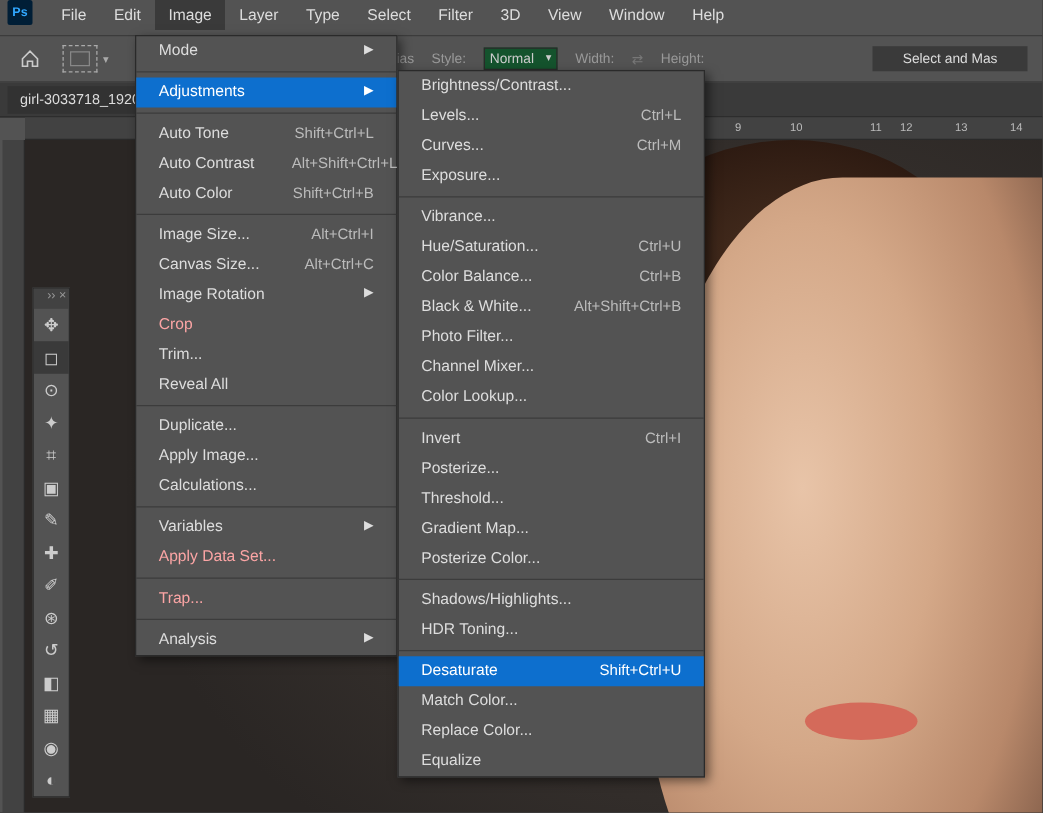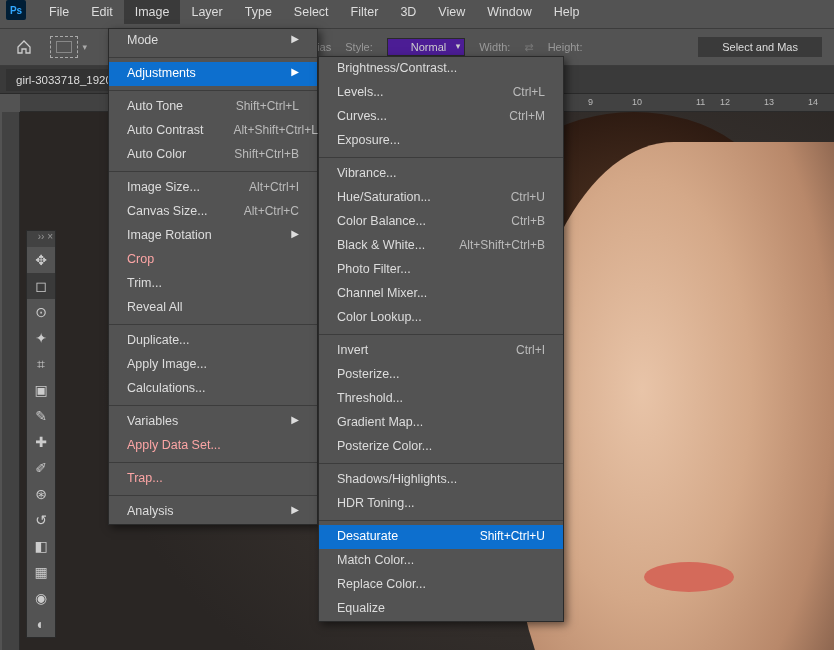--- a/index.html
+++ b/index.html
@@ -7,21 +7,21 @@
 .menubar{height:28px;background:#535353;display:flex;align-items:flex-start;padding:0 6px}
 .menubar .ps-icon{width:20px;height:20px;background:#001e36;color:#31a8ff;font-size:10px;font-weight:bold;display:flex;align-items:center;justify-content:center;border-radius:2px;margin-right:12px}
 .menubar .mi{color:#ddd;font-size:12.5px;padding:5px 11px;cursor:default}
 .menubar .mi.open{background:#3a3a3a}
 .optbar{height:38px;background:#535353;display:flex;align-items:center;border-top:1px solid #3c3c3c;border-bottom:1px solid #3c3c3c;padding:0 12px;gap:14px;color:#aaa;font-size:11px}
 .optbar .home{width:24px;height:24px;display:flex;align-items:center;justify-content:center}
 .optbar .marq{width:28px;height:22px;border:1px dashed #aaa;display:flex;align-items:center;justify-content:center;position:relative}
 .optbar .marq::after{content:"▾";position:absolute;right:-10px;color:#aaa;font-size:9px}
 .optbar .sq{width:16px;height:12px;border:1px solid #888}
 .optbar .lbl{color:#999}
-.optbar .sel{background:#4c1d95;border:1px solid #2a2a2a;padding:2px 18px 2px 23px;color:#ccc;font-size:11px;position:relative}
+.optbar .sel{background:#14532d;border:1px solid #2a2a2a;padding:2px 18px 2px 4px;color:#ccc;font-size:11px;position:relative}
 .optbar .sel::after{content:"▾";position:absolute;right:4px;font-size:9px}
 .optbar .btn{background:#3a3a3a;padding:4px 24px;color:#ddd;font-size:11px;margin-left:auto}
 .tabbar{height:28px;background:#3a3a3a;display:flex;align-items:center;padding-left:6px;color:#ddd;font-size:11.5px;border-bottom:1px solid #2a2a2a}
 .tabbar .tab{background:#323232;padding:5px 10px}
 .ruler-h{height:18px;background:#424242;color:#bbb;font-size:9px;position:relative;border-bottom:1px solid #2a2a2a;margin-left:20px}
 .ruler-h span{position:absolute;top:3px}
 .ruler-v{width:18px;background:#424242;position:absolute;left:2px;top:112px;bottom:0;border-right:1px solid #2a2a2a}
 .canvas{position:absolute;left:20px;top:112px;right:0;bottom:0;background:#323232}
 .photo{position:absolute;left:0;top:0;width:100%;height:100%;background:radial-gradient(ellipse 60% 70% at 70% 50%,#5a4a42 0%,#3a3430 40%,#2a2624 100%)}
 .face{position:absolute;right:0;top:30px;width:320px;height:620px;background:radial-gradient(ellipse at 40% 40%,#e8c4a8 0%,#d4a888 40%,#b8886a 70%,#6a4a3a 100%);border-radius:50% 0 0 40%}

